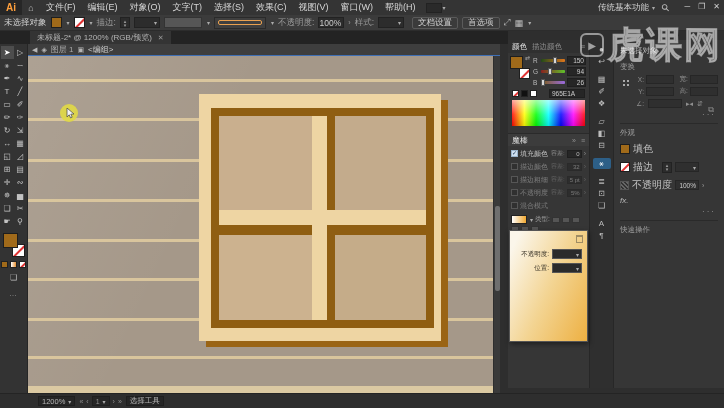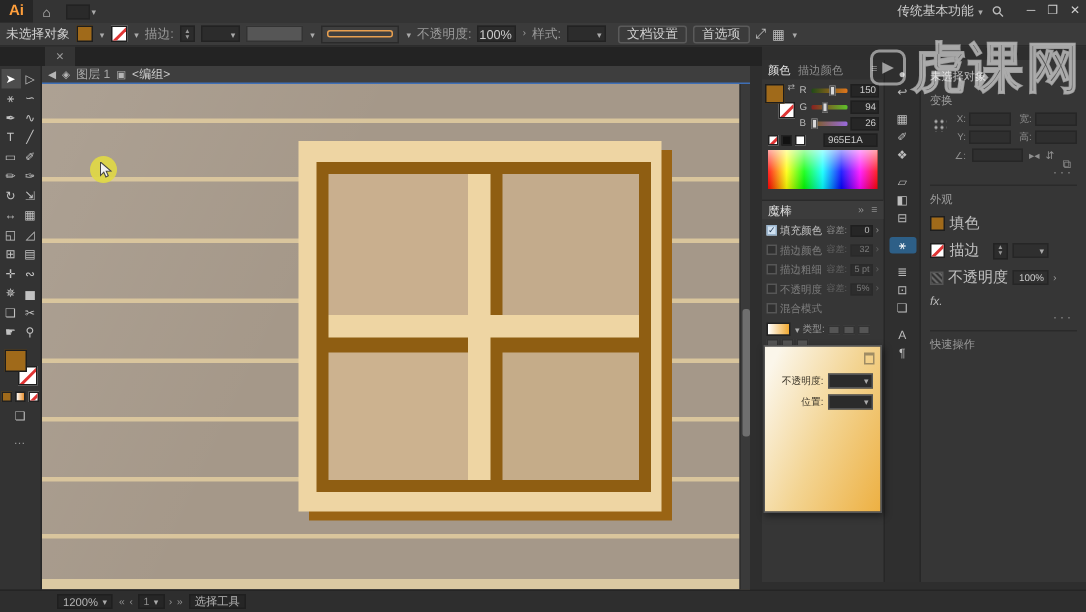--- a/index.html
+++ b/index.html
@@ -170,20 +170,32 @@
 .watermark{position:absolute;top:27px;right:2px;display:flex;align-items:center;gap:4px;z-index:40;pointer-events:none}
 .wm-play{width:24px;height:24px;border:2px solid rgba(255,255,255,.5);border-radius:6px;color:rgba(255,255,255,.55);display:flex;align-items:center;justify-content:center;font-size:10px}
 .wm-text{font-size:36px;font-weight:bold;color:rgba(255,255,255,.16);-webkit-text-stroke:1px rgba(255,255,255,.5);letter-spacing:2px;line-height:1}
 </style>
 </head>
 <body>
 
 <div class="menubar">
   <div class="ai-logo">Ai</div>
   <div class="home">⌂</div>
+  <div style="display:flex">
+
+  <span class="menu-item">文件(F)</span>
+      <span class="menu-item">编辑(E)</span>
+      <span class="menu-item">对象(O)</span>
+      <span class="menu-item">文字(T)</span>
+      <span class="menu-item">选择(S)</span>
+      <span class="menu-item">效果(C)</span>
+      <span class="menu-item">视图(V)</span>
+      <span class="menu-item">窗口(W)</span>
+      <span class="menu-item">帮助(H)</span>
+    </div>
   <div class="menu-extra"></div>
   <span class="mini-dd">▾</span>
   <div class="mb-right">
     <span class="ws-btn">
         <span>传统基本功能</span>
         <span class="mini-dd">▾</span>
       </span>
     <span class="search-ic">⚲</span>
     <span class="win-ctl">
       <span>─</span>
@@ -220,20 +232,21 @@
   <span class="divider-v"></span>
   <span class="cb-btn">文档设置</span>
   <span class="cb-btn">首选项</span>
   <span class="cb-ic">⤢</span>
   <span class="cb-ic">▦</span>
   <span class="mini-dd">▾</span>
 </div>
 
 <div class="tabbar">
   <div class="doc-tab">
+    <span>未标题-2* @ 1200% (RGB/预览)</span>
     <span class="tab-close">✕</span>
   </div>
 </div>
 
 <div class="breadcrumb">
   <span class="bc-ic">◀</span>
   <span class="bc-ic">◈</span>
   <span>图层 1</span>
   <span class="bc-ic">▣</span>
   <span class="bc-group">&lt;编组&gt;</span>

